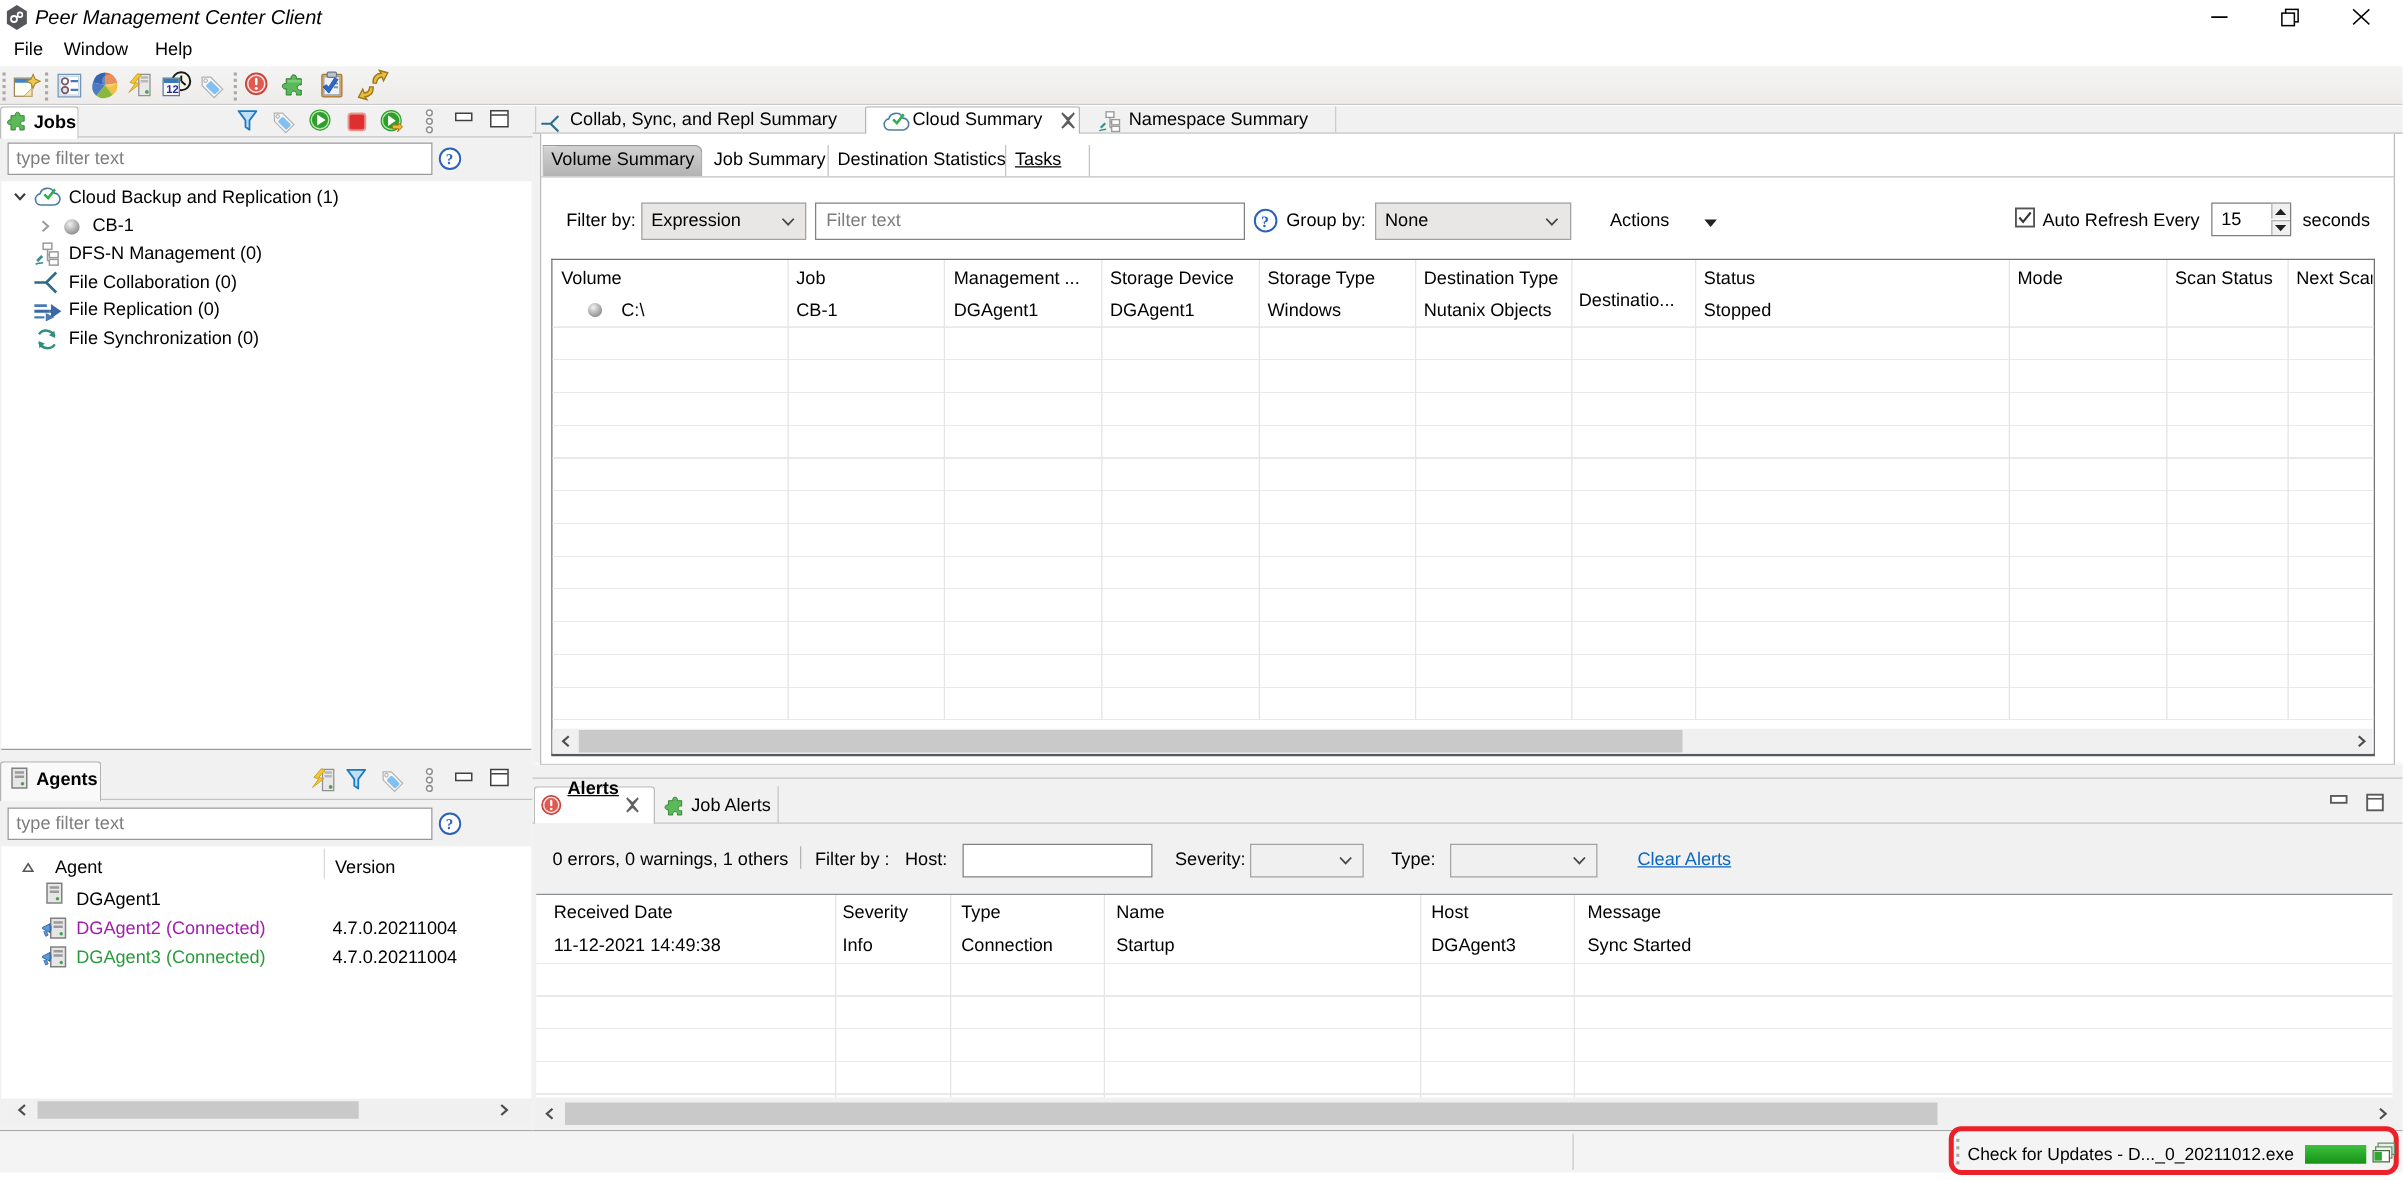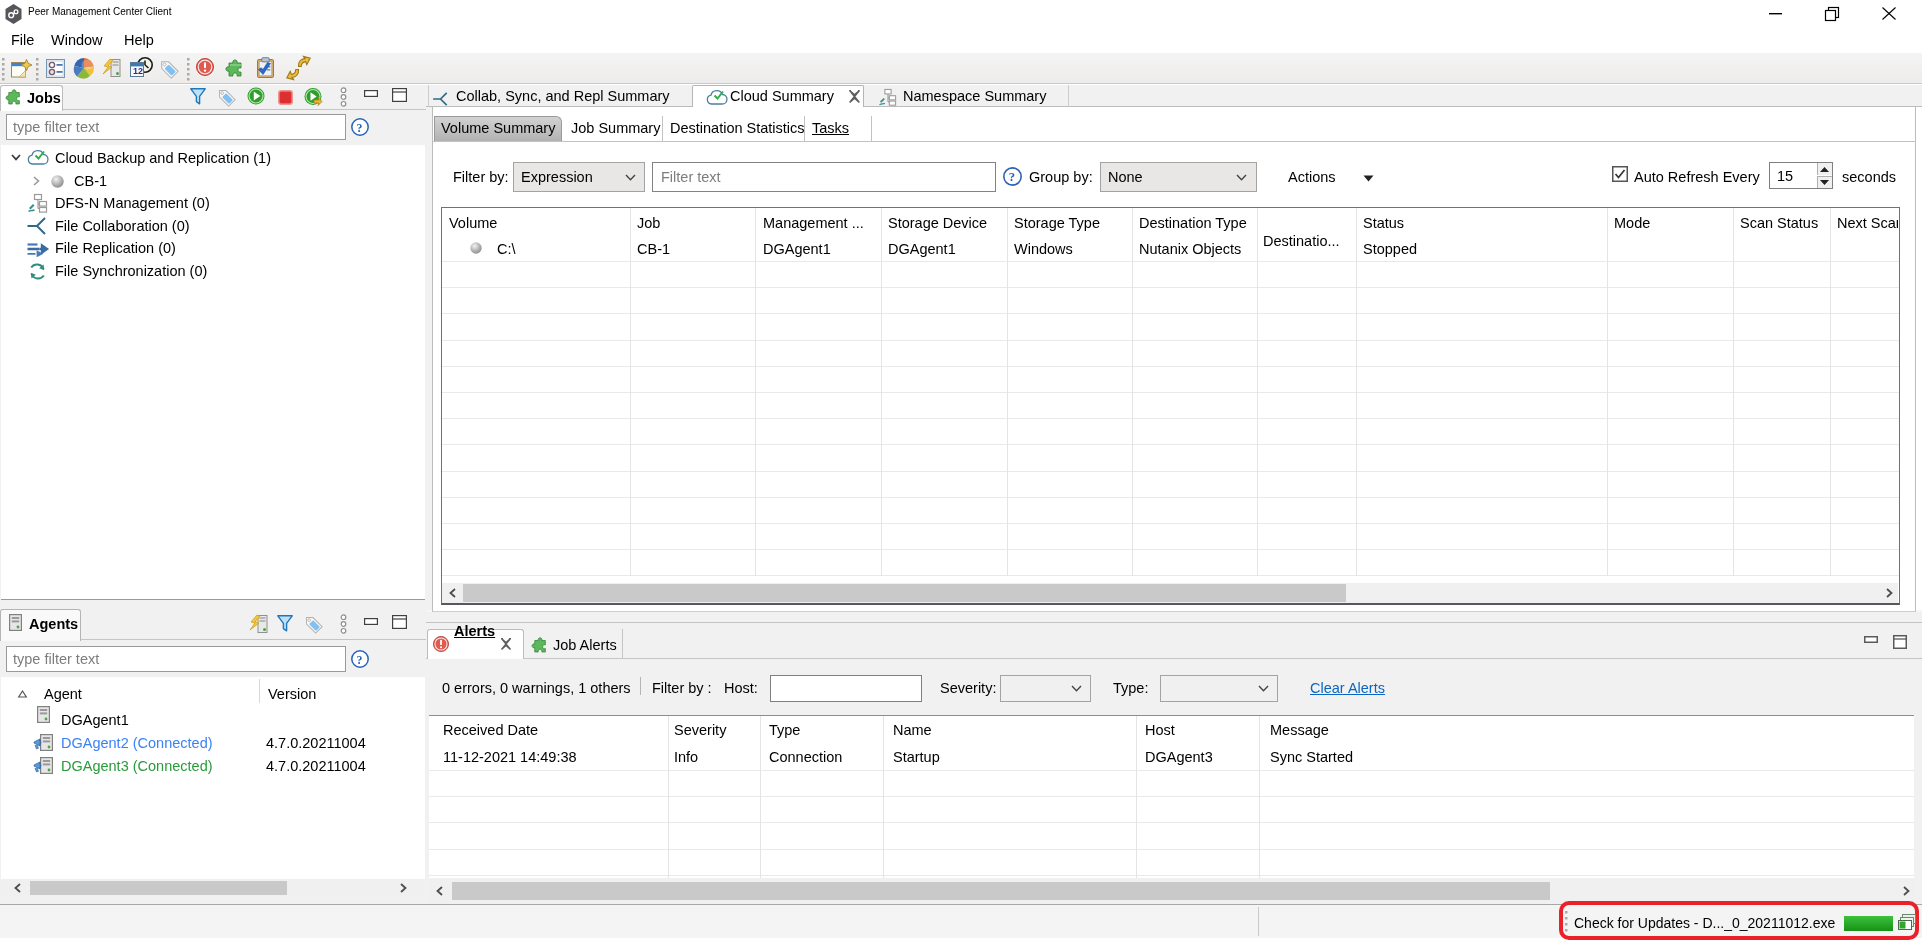--- a/index.html
+++ b/index.html
@@ -12,21 +12,21 @@
 </head>
 <body>
 
 <div class="abs" style="left:0;top:0;width:1922px;height:28px;background:#fff;"></div>
 <svg class="abs" style="left:5px;top:4px" width="17" height="20" viewBox="0 0 17 20">
   <polygon points="8.5,0 16.5,5 16.5,15 8.5,20 0.5,15 0.5,5" fill="#55565a"></polygon>
   <circle cx="6.2" cy="11.2" r="2.4" fill="none" stroke="#fff" stroke-width="1.4"></circle>
   <circle cx="11" cy="7.8" r="1.9" fill="none" stroke="#fff" stroke-width="1.3"></circle>
   <line x1="7.8" y1="10" x2="9.8" y2="8.7" stroke="#fff" stroke-width="1.2"></line>
 </svg>
-<div class="txt" style="left:28px;top:7px;font-size:10px;">Peer Management Center Client</div>
+<div class="txt" style="left:28px;top:7px;font-size:16px;font-style:italic;">Peer Management Center Client</div>
 <svg class="abs" style="left:1769px;top:13px" width="13" height="2">
     <rect width="13" height="1.4" fill="#000"></rect>
   </svg>
 <svg class="abs" style="left:1825px;top:7px" width="15" height="14" viewBox="0 0 15 14">
   <rect x="3.5" y="0.5" width="10" height="10" fill="none" stroke="#000" stroke-width="1.2"></rect>
   <rect x="0.5" y="3.5" width="10" height="10" fill="#fff" stroke="#000" stroke-width="1.2"></rect>
 </svg>
 <svg class="abs" style="left:1882px;top:7px" width="14" height="13" viewBox="0 0 14 13">
   <line x1="0.5" y1="0.5" x2="13.5" y2="12.5" stroke="#000" stroke-width="1.1"></line>
   <line x1="13.5" y1="0.5" x2="0.5" y2="12.5" stroke="#000" stroke-width="1.1"></line>
@@ -331,21 +331,21 @@
   <div class="txt" style="left:61px;top:713px;">DGAgent1</div>
   <svg class="abs" style="left:33px;top:734px" width="20" height="19" viewBox="0 0 20 19">
     <rect x="7.6" y="0.6" width="11.8" height="15.8" fill="#e6e6e6" stroke="#808080" stroke-width="1.2"></rect>
     <rect x="9.8" y="3" width="7.4" height="2" fill="#9a9a9a"></rect>
     <rect x="9.8" y="6.4" width="7.4" height="2" fill="#9a9a9a"></rect>
     <circle cx="16" cy="13" r="1.4" fill="#4aa34a"></circle>
     <path d="M1 8 l6 -3 v7 l-6 -3 Z" fill="#5a9ad8" stroke="#3a6aa8" stroke-width="0.8"></path>
     <path d="M6.5 5.2 a5 5 0 0 1 0 6.6" fill="none" stroke="#3a6aa8" stroke-width="1"></path>
     <path d="M2 11 l1.5 4 l2 -0.8 l-1.5 -3.6" fill="#5a9ad8" stroke="#3a6aa8" stroke-width="0.7"></path>
   </svg>
-  <div class="txt" style="left:61px;top:736px;color:#3b82f6;">DGAgent2 (Connected)</div>
+  <div class="txt" style="left:61px;top:736px;color:#a21caf;">DGAgent2 (Connected)</div>
   <div class="txt" style="left:266px;top:736px;">4.7.0.20211004</div>
   <svg class="abs" style="left:33px;top:757px" width="20" height="19" viewBox="0 0 20 19">
     <rect x="7.6" y="0.6" width="11.8" height="15.8" fill="#e6e6e6" stroke="#808080" stroke-width="1.2"></rect>
     <rect x="9.8" y="3" width="7.4" height="2" fill="#9a9a9a"></rect>
     <rect x="9.8" y="6.4" width="7.4" height="2" fill="#9a9a9a"></rect>
     <circle cx="16" cy="13" r="1.4" fill="#4aa34a"></circle>
     <path d="M1 8 l6 -3 v7 l-6 -3 Z" fill="#5a9ad8" stroke="#3a6aa8" stroke-width="0.8"></path>
     <path d="M6.5 5.2 a5 5 0 0 1 0 6.6" fill="none" stroke="#3a6aa8" stroke-width="1"></path>
     <path d="M2 11 l1.5 4 l2 -0.8 l-1.5 -3.6" fill="#5a9ad8" stroke="#3a6aa8" stroke-width="0.7"></path>
   </svg>

